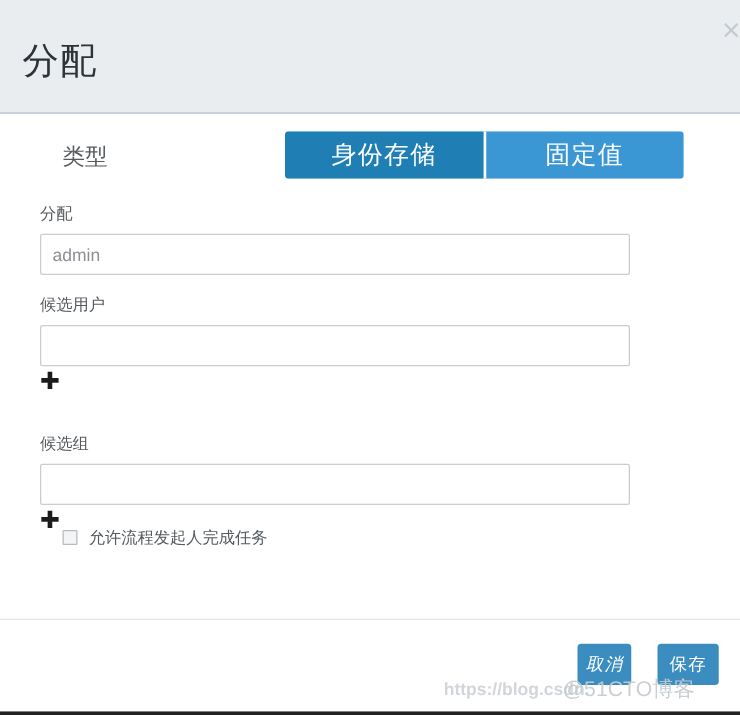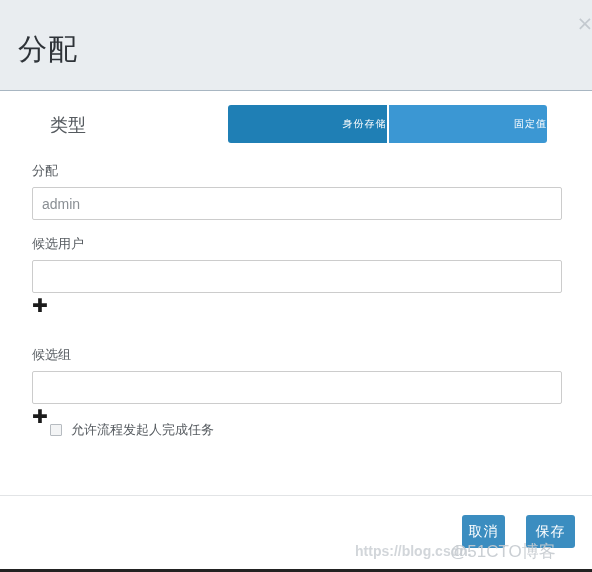--- a/index.html
+++ b/index.html
@@ -93,22 +93,22 @@
     width: 319px;
     height: 38px;
     display: flex;
     border-radius: 3px;
     overflow: hidden;
   }
   .type-btn {
     flex: 1 1 0;
     height: 38px;
     line-height: 38px;
-    text-align: right;
-    font-size: 10px;
+    text-align: center;
+    font-size: 20px;
     color: #ffffff;
     cursor: pointer;
     border: none;
     outline: none;
     padding: 0;
     font-family: "Liberation Sans", "DejaVu Sans", sans-serif;
     letter-spacing: 1px;
   }
   .type-btn.active { background: #1f7fb5; }
   .type-btn.inactive {
@@ -124,21 +124,21 @@
   }
   .field-label {
     font-size: 13px;
     color: #555a5f;
     margin-bottom: 8px;
     line-height: 16px;
     white-space: nowrap;
   }
   .field-input {
     display: block;
-    width: 530px;
+    width: 472px;
     height: 33px;
     padding: 12px 9px;
     border: 1px solid #cccccc;
     border-radius: 2px;
     background: #ffffff;
     font-size: 14px;
     color: #8a8f94;
     font-family: "Liberation Sans", "DejaVu Sans", sans-serif;
     outline: none;
   }
@@ -204,21 +204,21 @@
     background: #3b8dc0;
     color: #ffffff;
     font-size: 14px;
     border: none;
     border-radius: 3px;
     cursor: pointer;
     padding: 0;
     letter-spacing: 1px;
     font-family: "Liberation Sans", "DejaVu Sans", sans-serif;
   }
-  #cancel-button { left: 462px; width: 43px; }
+  #cancel-button { left: 462px; width: 43px; font-style: italic; }
   #save-button   { left: 526px; width: 49px; }
 
   
   .watermark {
     position: absolute;
     pointer-events: none;
     white-space: nowrap;
     font-family: "Liberation Sans", "DejaVu Sans", sans-serif;
   }
   #watermark-url {

